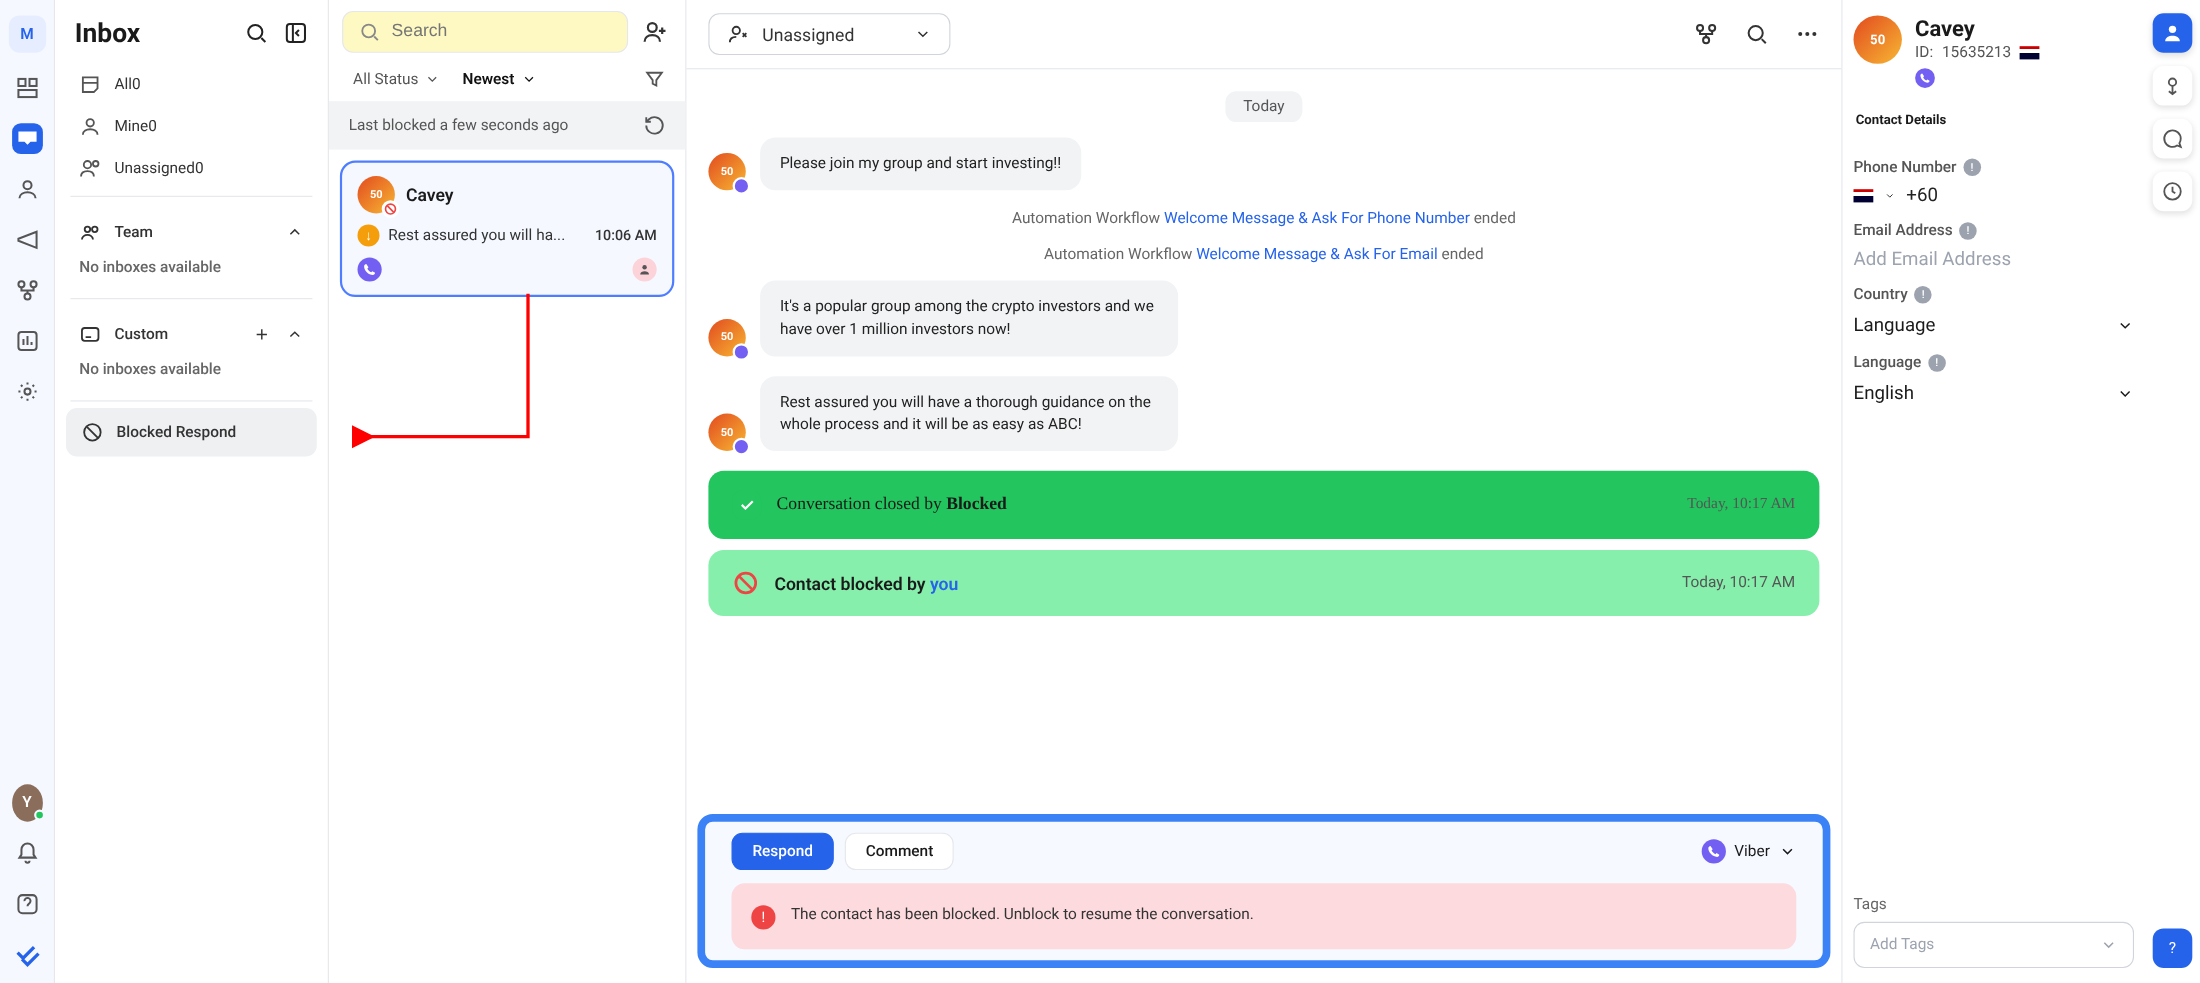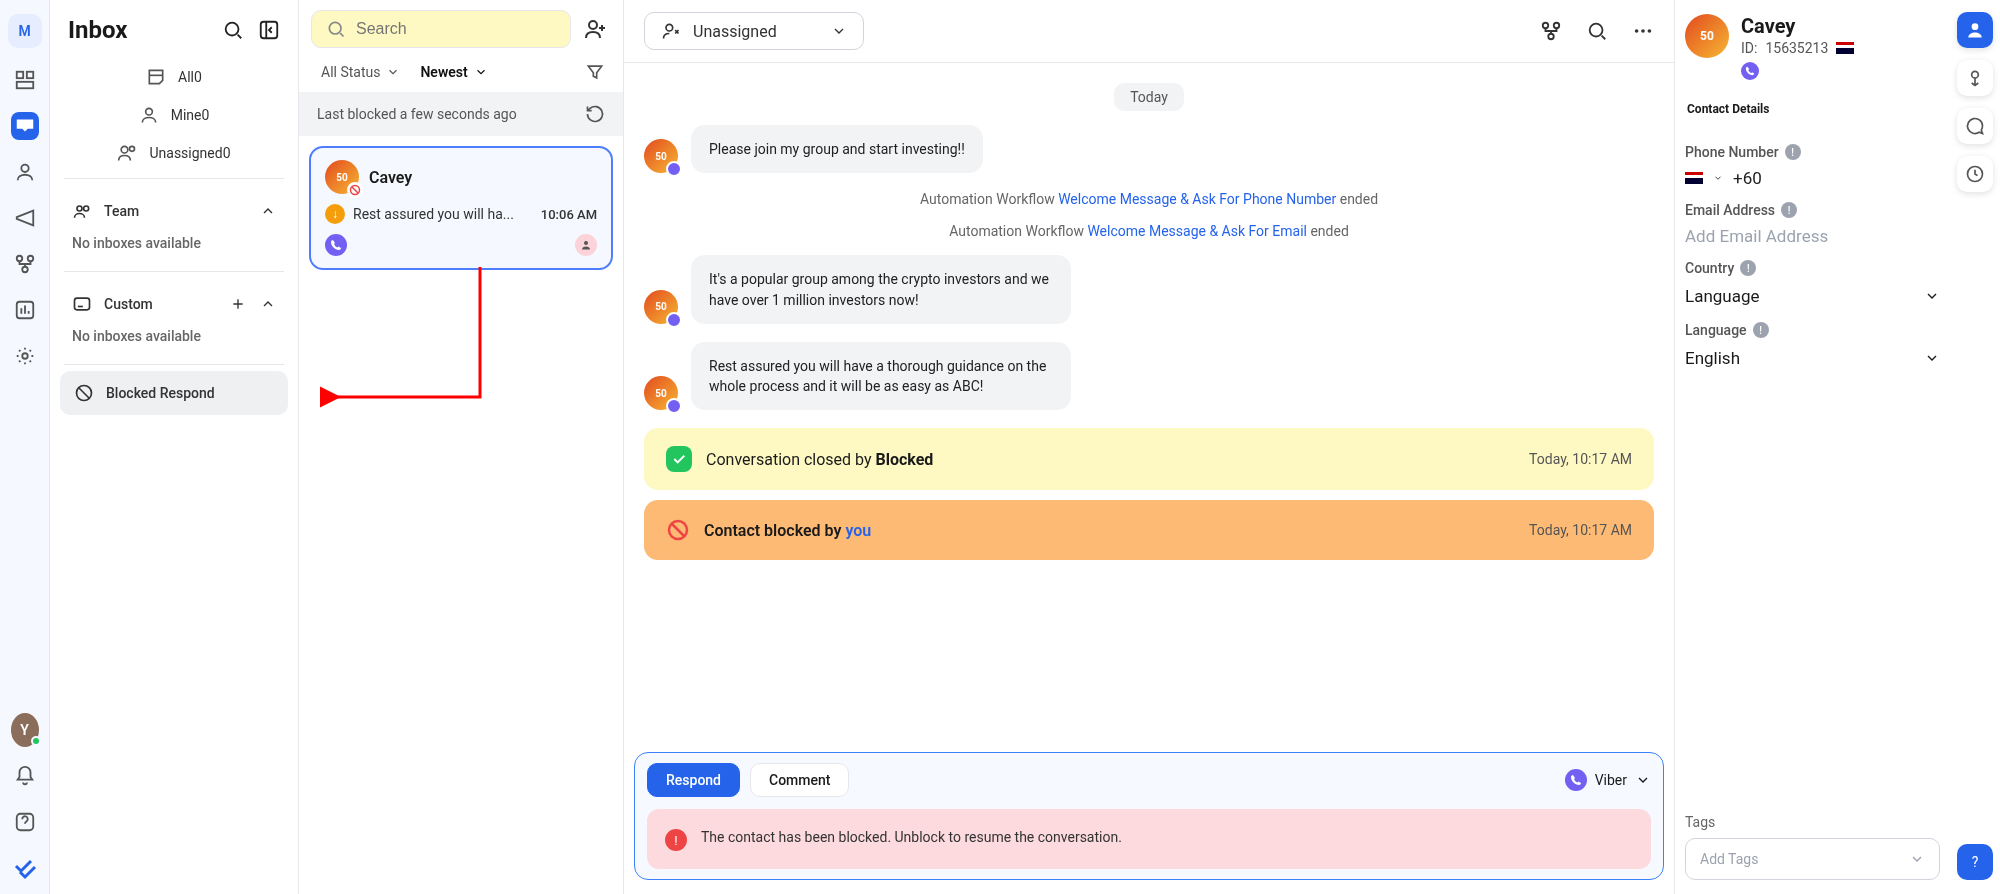--- a/index.html
+++ b/index.html
@@ -9,21 +9,21 @@
   .siderail { width:50px; background:#f5f8ff; border-right:1px solid #e5e7eb; display:flex; flex-direction:column; align-items:center; padding-top:14px; gap:18px;}
   .siderail .ricon { width:28px; height:28px; display:flex; align-items:center; justify-content:center; color:#555; border-radius:8px; cursor:pointer;}
   .siderail .ricon.active { background:#2563eb; color:#fff; }
   .siderail .spacer { flex:1; }
   .siderail .wk-logo { width:34px;height:34px;border-radius:10px;background:#e5edff;color:#2563eb;font-weight:600;display:flex;align-items:center;justify-content:center;}
 
   .col-inboxes { width:249px; border-right:1px solid #e5e7eb; display:flex; flex-direction:column; padding:16px 10px 0 10px;}
   .col-inboxes .hdr { display:flex; align-items:center; justify-content:space-between; padding:0 8px 14px 8px;}
   .col-inboxes .hdr h1 { font-size:24px; font-weight:700;}
   .col-inboxes .hdr .icns { display:flex; gap:14px; color:#222;}
-  .inbox-row { display:flex; align-items:center; justify-content:center; padding:9px 12px; border-radius:8px; cursor:pointer; color:#333;}
+  .inbox-row { display:flex; align-items:center; justify-content:flex-start; padding:9px 12px; border-radius:8px; cursor:pointer; color:#333;}
   .inbox-row .lbl { display:flex; align-items:center; gap:12px;}
   .inbox-row .ic { width:20px; color:#555;}
   .section-hdr { display:flex; align-items:center; justify-content:space-between; padding:10px 12px; margin-top:6px; color:#333; font-weight:500;}
   .section-sub { padding:4px 12px 14px 12px; color:#666; font-size:14px; font-weight:500;}
   .divider { height:1px; background:#e5e7eb; margin:6px 4px;}
   .blocked-row { display:flex; align-items:center; gap:12px; padding:12px 14px; border-radius:10px; background:#eef0f2; color:#333; font-weight:500; cursor:pointer;}
 
   .col-convlist { width:325px; border-right:1px solid #e5e7eb; display:flex; flex-direction:column; background:#fff;}
   .search-wrap { display:flex; align-items:center; gap:12px; padding:10px 16px 6px 12px;}
   .search-box { flex:1; display:flex; align-items:center; gap:10px; background:#fef9c3; border:1px solid #e5e7eb; border-radius:10px; padding:8px 14px; color:#888;}
@@ -56,28 +56,28 @@
   .thread { flex:1; overflow:auto; padding:20px 20px 0 20px;}
   .day-chip { display:block; width:fit-content; margin:0 auto 14px; background:#f1f3f5; padding:6px 16px; border-radius:10px; color:#555; font-size:14px;}
   .msg-row { display:flex; gap:13px; margin-bottom:18px; align-items:flex-end;}
   .msg-av { position:relative;}
   .msg-av .vbadge { position:absolute; right:-4px; bottom:-4px; width:16px;height:16px;border-radius:50%;background:#7360f2;border:2px solid #fff;}
   .bubble { background:#f1f3f5; border-radius:14px; padding:14px 18px; max-width:380px; line-height:1.45; color:#222;}
   .sys-line { text-align:center; color:#666; margin:8px 0 16px;}
   .sys-line .link { color:#2563eb;}
 
   .banner { display:flex; align-items:center; gap:14px; border-radius:14px; padding:18px 22px; margin:10px 0;}
-  .banner.green { background:#fef9c3;}
-  .banner.red { background:#fdba74;}
+  .banner.green { background:#22c55e;font-family:Liberation Serif, serif;}
+  .banner.red { background:#86efac;}
   .banner .bi { width:26px;height:26px;border-radius:8px;display:flex;align-items:center;justify-content:center;color:#fff;flex-shrink:0;}
   .banner.green .bi { background:#22c55e;}
   .banner .txt { font-size:16px;}
   .banner .ts { margin-left:auto; color:#555;}
 
-  .composer-wrap { margin:6px 10px 14px 10px; border:1px solid #3b82f6; border-radius:14px; padding:10px 12px; background:#f6f9ff;}
+  .composer-wrap { margin:6px 10px 14px 10px; border:7px solid #3b82f6; border-radius:14px; padding:10px 24px; background:#f6f9ff;}
   .tabs { display:flex; align-items:center; gap:10px;}
   .tab { padding:8px 18px; border-radius:10px; font-weight:500; cursor:pointer; background:#fff; border:1px solid #e5e7eb;}
   .tab.active { background:#2563eb; color:#fff; border-color:#2563eb;}
   .chan-sel { margin-left:auto; display:flex; align-items:center; gap:8px; cursor:pointer;}
   .warn-box { margin-top:12px; background:#fcdadd; border-radius:12px; padding:18px 18px; display:flex; gap:14px; align-items:flex-start; color:#333;}
   .warn-box .wi { width:22px;height:22px;border-radius:50%;background:#ef4444;color:#fff;display:flex;align-items:center;justify-content:center;font-size:13px;flex-shrink:0;margin-top:2px;}
 
   .col-contact { width:275px; display:flex; flex-direction:column; padding:14px 10px;}
   .contact-hdr { display:flex; gap:12px; align-items:flex-start;}
   .contact-hdr .av { width:44px;height:44px;}

